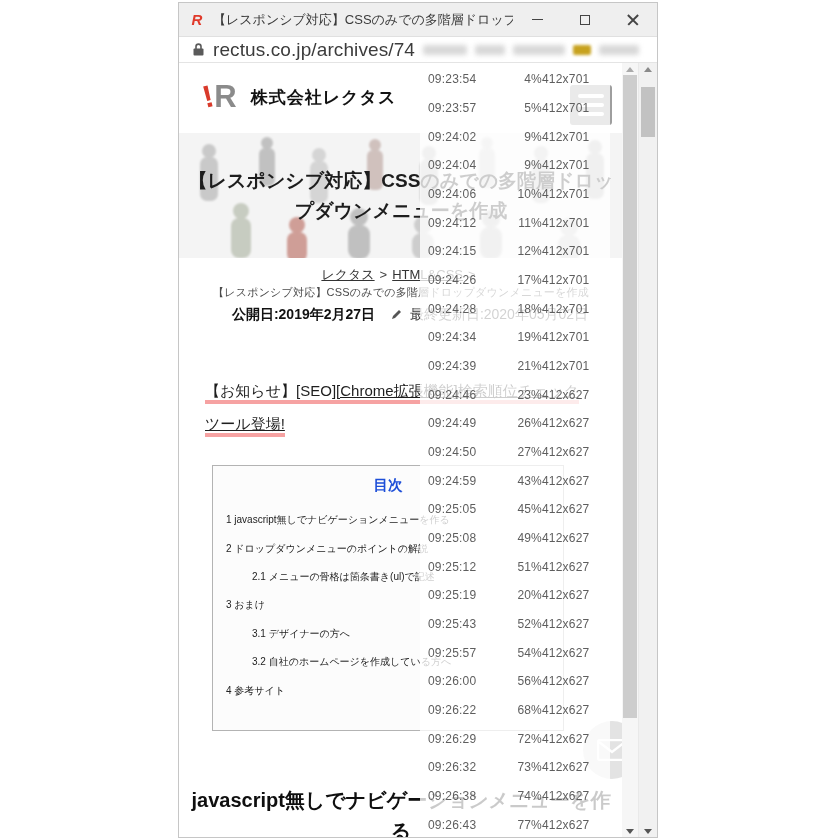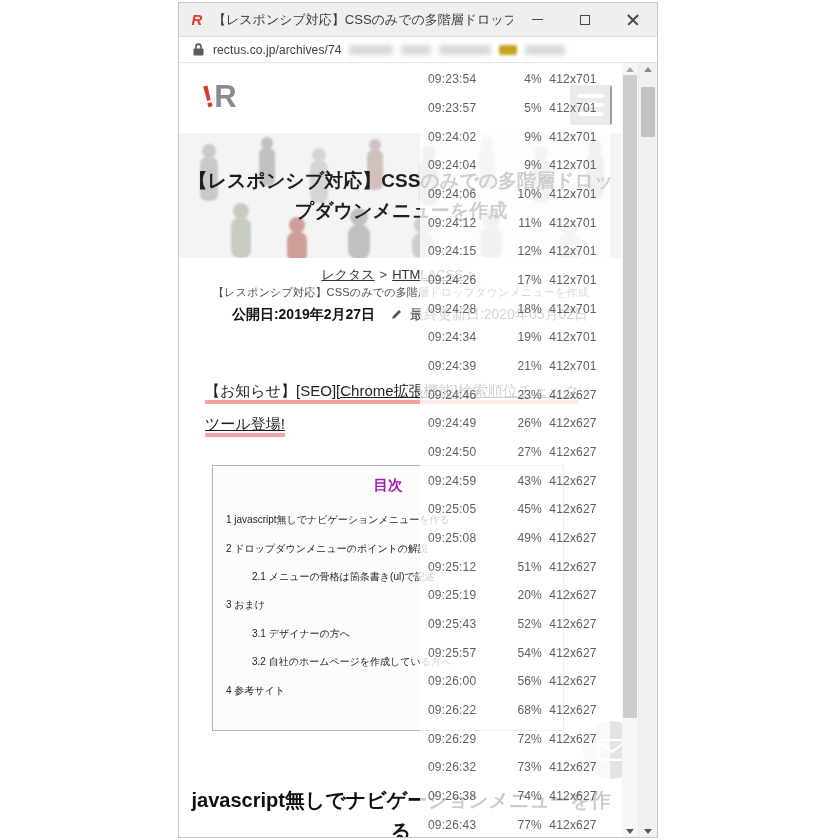--- a/index.html
+++ b/index.html
@@ -17,21 +17,21 @@
   .glyph-min{width:11px;height:1.5px;background:#444;}
   .glyph-max{width:10px;height:10px;border:1.5px solid #444;box-sizing:border-box;}
   .glyph-close{position:relative;width:12px;height:12px;}
   .glyph-close::before,.glyph-close::after{content:"";position:absolute;left:-1px;top:5px;width:14px;height:1.5px;background:#444;}
   .glyph-close::before{transform:rotate(45deg);}
   .glyph-close::after{transform:rotate(-45deg);}
   
   .urlbar{position:absolute;left:0;top:34px;width:100%;height:26px;background:#fff;
           border-bottom:1px solid #e4e4e4;display:flex;align-items:center;box-sizing:border-box;padding-left:14px;}
   .lock{width:11px;height:13px;margin-right:9px;flex:none;}
-  .url-text{font-size:12px;color:#3c3c3c;letter-spacing:.1px;}
+  .url-text{font-size:19px;color:#3c3c3c;letter-spacing:.1px;}
   .blur-chip{height:10px;border-radius:2px;background:#d8d8d8;filter:blur(2.5px);margin-left:8px;}
   .chip1{width:44px}.chip2{width:30px}.chip3{width:52px}
   .chip-y{width:18px;background:#c7a21e;filter:blur(1.5px);}
   .chip4{width:40px}
   
   .page{position:absolute;left:0;top:60px;width:444px;height:776px;background:#fff;overflow:hidden;}
   .logo-row{position:absolute;left:0;top:8px;width:100%;height:58px;background:#fff;}
   .logo-link{position:absolute;left:24px;top:8px;display:flex;align-items:center;cursor:pointer;}
   .logo-excl{color:#d93a2b;font-weight:800;font-size:31px;transform:rotate(-14deg);display:inline-block;}
   .logo-r{color:#8b8b8b;font-weight:800;font-size:31px;margin-left:1px;display:inline-block;}
@@ -53,38 +53,38 @@
   .meta{position:absolute;left:0;top:243px;width:100%;text-align:center;font-size:14px;color:#333;}
   .meta .pub{font-weight:700;color:#111;margin-left:18px;}
   .meta .pencil{display:inline-block;margin:0 4px 0 12px;vertical-align:-1px;}
   
   .notice{position:absolute;left:26px;top:311px;font-size:15px;line-height:33px;color:#1e1e1e;}
   .notice-line{border-bottom:4px solid #f6a2a2;padding-bottom:1px;}
   .notice a{color:#1e1e1e;text-decoration:underline;cursor:pointer;}
   
   .toc-box{position:absolute;left:33px;top:402px;width:352px;height:266px;background:#fcfcfc;
            border:1px solid #b3b3b3;box-sizing:border-box;overflow:hidden;}
-  .toc-title{position:absolute;left:0;top:10px;width:100%;text-align:center;font-size:14.5px;font-weight:700;color:#a21caf;}
+  .toc-title{position:absolute;left:0;top:10px;width:100%;text-align:center;font-size:14.5px;font-weight:700;color:#1d4ed8;}
   .toc-list{position:absolute;left:0;top:40px;width:100%;}
   .toc-item{height:28.4px;display:flex;align-items:center;font-size:10px;color:#222;cursor:pointer;}
   .toc-item.lvl1{padding-left:13px;}
   .toc-item.lvl2{padding-left:39px;}
   
   .section-heading{position:absolute;left:12px;top:722px;width:420px;text-align:center;
                    font-size:20px;line-height:31px;font-weight:700;color:#0f0f0f;}
   
   .env-btn{position:absolute;left:404px;top:658px;width:58px;height:58px;border-radius:50%;
            background:#bdbdbd;opacity:.42;display:flex;align-items:center;justify-content:center;cursor:pointer;}
   
   .overlay{position:absolute;left:241px;top:62px;width:190px;height:774px;background:rgba(255,255,255,.78);
            display:flex;flex-direction:column;z-index:5;}
   .log-row{flex:1;display:flex;align-items:center;font-size:12px;color:#5e5e5e;letter-spacing:.2px;}
   .log-t{width:70px;padding-left:8px;}
   .log-p{width:44px;text-align:right;}
-  .log-s{flex:1;text-align:center;padding-right:6px;}
+  .log-s{flex:1;text-align:left;padding-right:6px;}
   
   .sb-inner{position:absolute;left:443px;top:60px;width:16px;height:776px;background:#f6f6f6;z-index:6;}
   .sb-inner .thumb{position:absolute;left:1px;top:12px;width:14px;height:643px;background:#cdcdcd;}
   .sb-outer{position:absolute;left:459px;top:60px;width:19px;height:776px;background:#f1f1f1;
             border-left:1px solid #e9e9e9;box-sizing:border-box;z-index:6;}
   .sb-outer .thumb{position:absolute;left:2px;top:24px;width:14px;height:50px;background:#c2c2c2;}
   .sb-arrow{position:absolute;left:0;width:100%;height:12px;display:flex;align-items:center;justify-content:center;}
   .arr-up{top:0;} .arr-down{bottom:2px;}
   .tri-up{width:0;height:0;border-left:4px solid transparent;border-right:4px solid transparent;border-bottom:5px solid #8a8a8a;}
   .tri-down{width:0;height:0;border-left:4px solid transparent;border-right:4px solid transparent;border-top:5px solid #555;}
@@ -121,20 +121,21 @@
       <span class="blur-chip chip-y"></span>
       <span class="blur-chip chip4"></span>
     </div>
 
     <div class="page">
 
       <div class="logo-row">
         <div class="logo-link">
           <span class="logo-excl">!</span>
           <span class="logo-r">R</span>
+          <span class="logo-text">株式会社レクタス</span>
         </div>
         <div class="hamburger">
           <span></span>
             <span></span>
             <span></span>
         </div>
       </div>
 
       <div class="hero">
         <svg width="444" height="125" viewBox="0 0 444 125">

